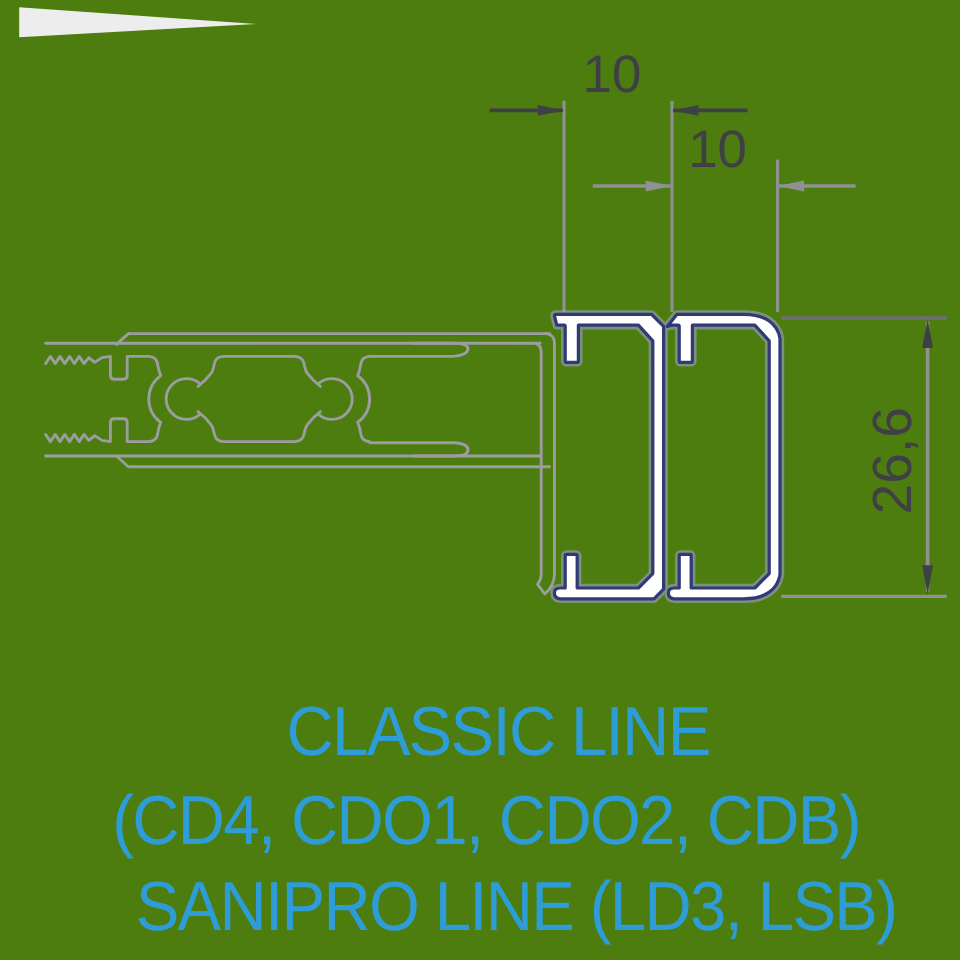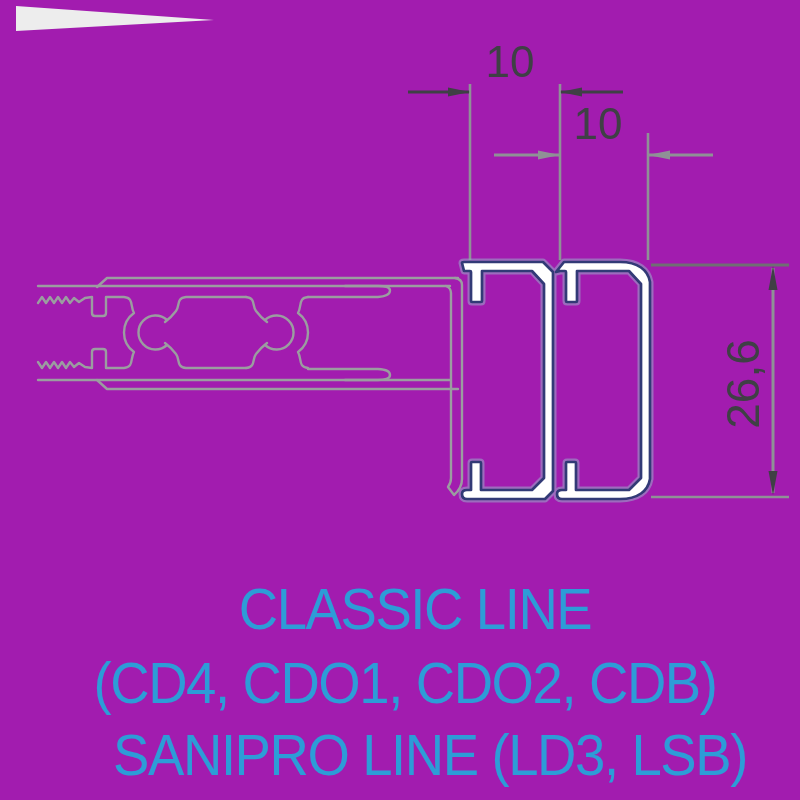--- a/index.html
+++ b/index.html
@@ -1,16 +1,16 @@
 <!DOCTYPE html>
 <html><head>
 <meta charset="utf-8">
 <style>
   html,body{margin:0;padding:0;background:#ffffff;}
-  .stage{position:relative;width:800px;height:800px;background:#a21caf;overflow:hidden;
+  .stage{position:relative;width:800px;height:800px;background:#4d7c0f;overflow:hidden;
          font-family:"Liberation Sans", sans-serif;}
   svg{display:block;}
   .dimtext{font-family:"Liberation Sans", sans-serif;font-size:44px;}
   .dimtext-v{font-family:"Liberation Sans", sans-serif;font-size:46px;}
   .caption{font-family:"Liberation Sans", sans-serif;font-size:58px;letter-spacing:-1.5px;}
 </style>
 </head>
 <body>
 
 <div class="stage">

